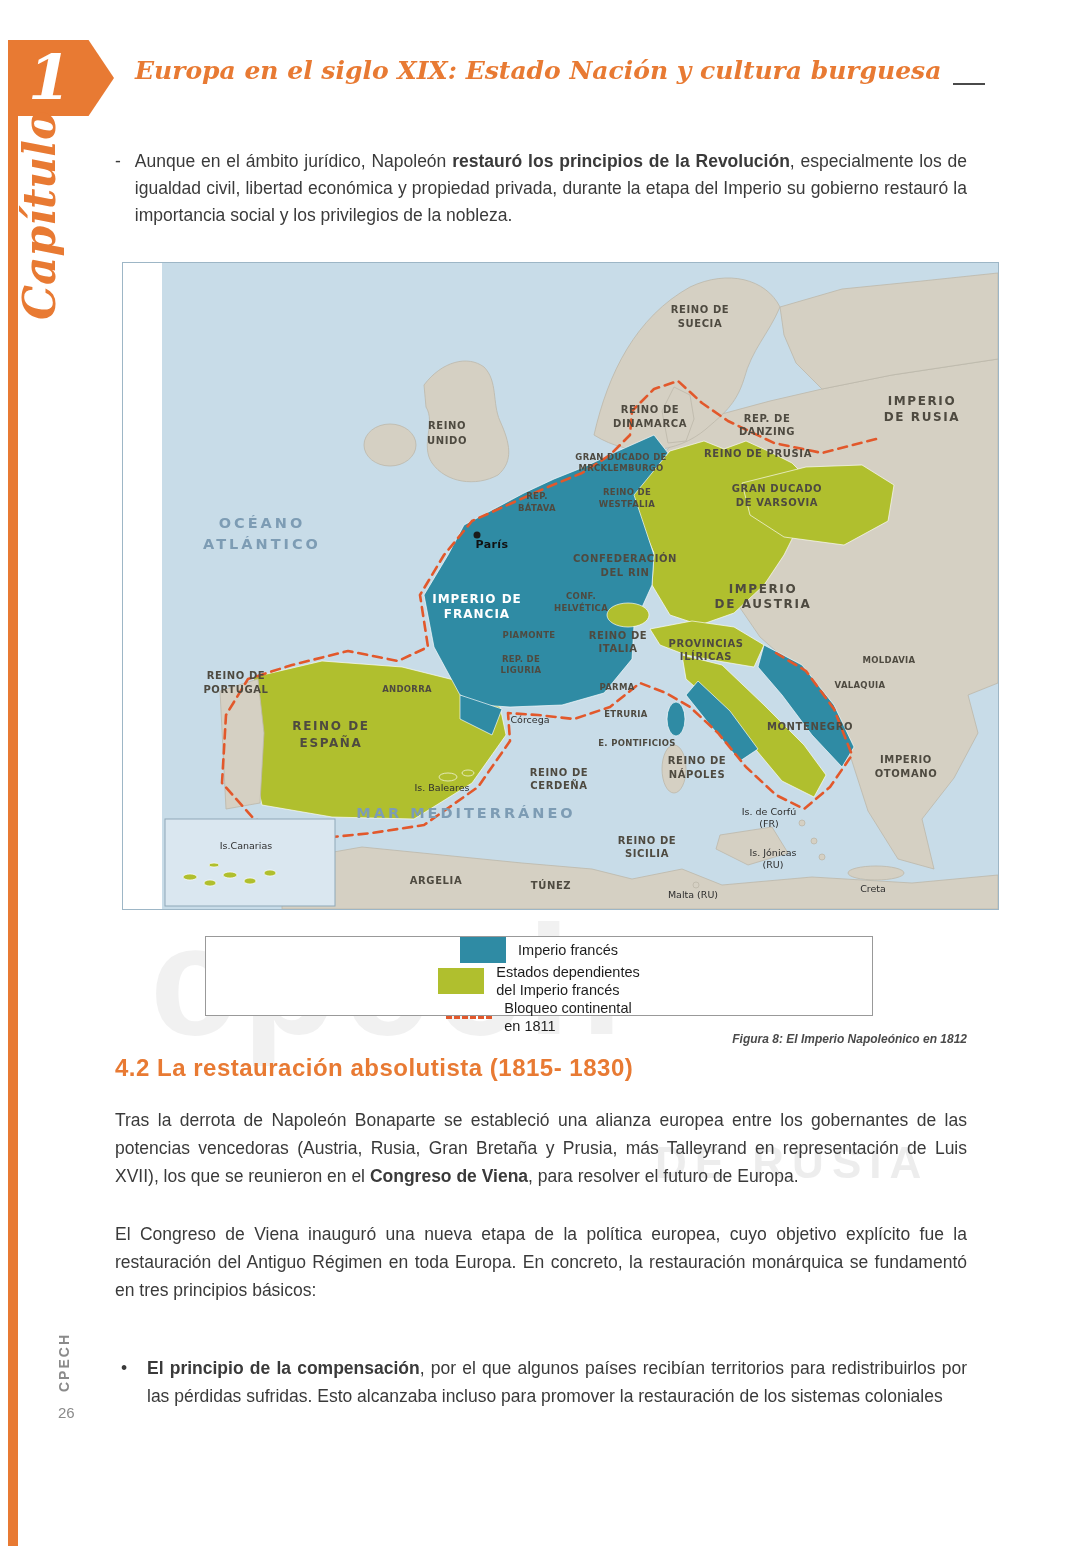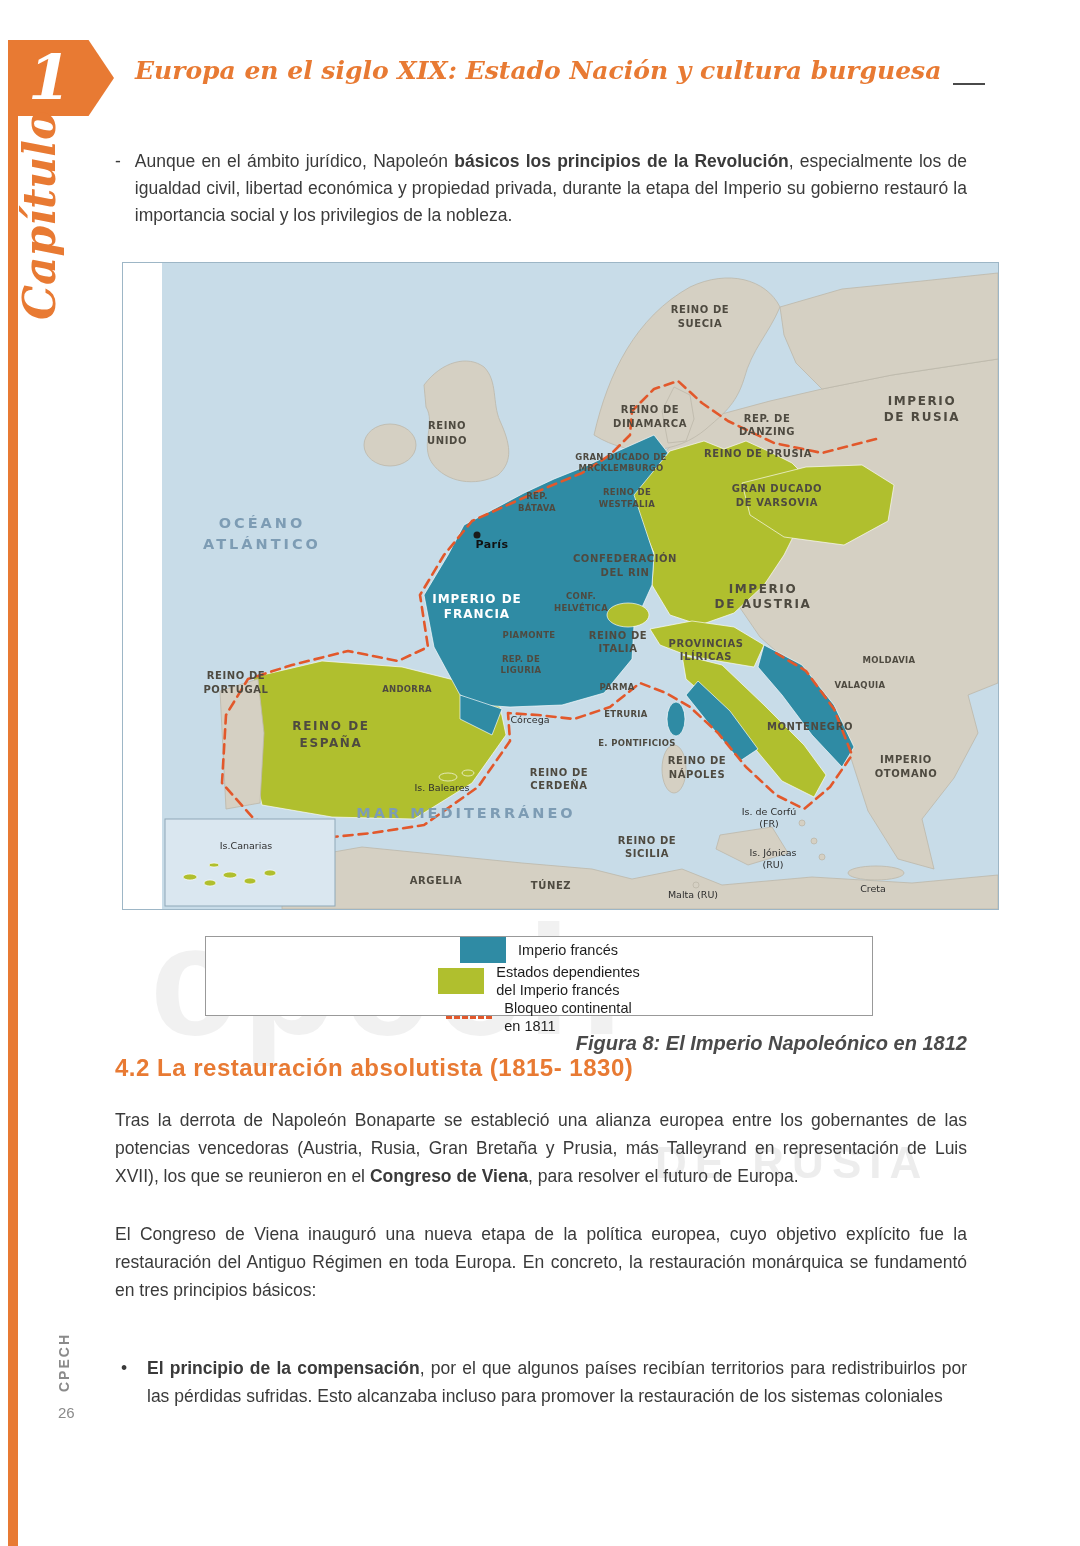--- a/index.html
+++ b/index.html
@@ -62,21 +62,21 @@
         background:#fff;border:1px solid #999;display:flex;align-items:center;
         justify-content:space-between;padding:0 26px;box-sizing:border-box;flex-direction:column;}
   .legend-item{display:flex;align-items:center;gap:12px;font-size:14.5px;color:#1d1d1d;}
   .legend-swatch{width:46px;height:26px;flex:none;}
   .legend-swatch.teal{background:var(--teal);}
   .legend-swatch.green{background:var(--green);}
   .legend-dash{width:46px;height:0;border-top:3px dashed var(--blockade);flex:none;}
   .legend-label{white-space:pre-line;line-height:1.25;}
 
   .figure-caption{position:absolute;right:113px;top:1032px;z-index:3;
-        font-size:20px;font-weight:bold;font-style:italic;color:#4a4a4a;}
+        font-size:12px;font-weight:bold;font-style:italic;color:#4a4a4a;}
 
   .section-heading{position:absolute;left:115px;top:1054px;margin:0;z-index:1;
         font-size:24px;font-weight:bold;letter-spacing:0.5px;color:var(--accent);}
 
   .body-col{position:absolute;left:115px;top:1106px;width:852px;z-index:1;
         font-size:17.5px;line-height:1.6;}
   .body-col p{margin:0;text-align:justify;}
   .body-col .p2{margin-top:30px;}
   .bullets{margin:50px 0 0 0;list-style:none;padding:0;}
   .bullets li{position:relative;padding-left:32px;text-align:justify;margin-bottom:10px;}
@@ -99,21 +99,21 @@
   </div>
   <div class="chapter-label">Capítulo</div>
 
   <div class="header">
     <h1>Europa en el siglo XIX: Estado Nación y cultura burguesa</h1>
     <div class="header-line"></div>
   </div>
 
   <div class="intro">
     <span class="dash">-</span>
-    <p><span>Aunque en el ámbito jurídico, Napoleón </span><span class="b">básicos los principios de la Revolución</span><span>, especialmente los de igualdad civil, libertad económica y propiedad privada, durante la etapa del Imperio su gobierno restauró la importancia social y los privilegios de la nobleza.</span></p>
+    <p><span>Aunque en el ámbito jurídico, Napoleón </span><span class="b">restauró los principios de la Revolución</span><span>, especialmente los de igualdad civil, libertad económica y propiedad privada, durante la etapa del Imperio su gobierno restauró la importancia social y los privilegios de la nobleza.</span></p>
   </div>
 
   <figure class="map-figure">
     <svg viewBox="0 0 836 646" preserveAspectRatio="none">
       <rect class="f-sea" x="0" y="0" width="836" height="646"></rect>
 
       <path class="f-land" d="M497 196 L520 170 L556 152 L608 138 L660 126 L730 112 L836 96 L836 420 L806 432 L816 470 L792 515 L760 556 L772 606 L736 596 L706 548 L688 492 L664 444 L632 404 L598 374 L572 336 L548 282 L520 236 Z"></path>
       <path class="f-land" d="M432 172 C446 110 474 54 528 24 C566 6 604 16 618 44 C606 72 590 86 582 116 C574 142 560 152 544 166 C516 190 470 196 432 172 Z"></path>
       <path class="f-land" d="M618 44 L680 26 L760 18 L836 10 L836 96 L730 112 L660 126 L634 100 L622 72 Z"></path>
       <path class="f-land" d="M262 122 C280 98 306 92 322 104 C336 118 330 140 338 158 C348 180 352 198 336 212 C314 224 284 220 270 200 C258 182 274 160 264 144 Z"></path>

